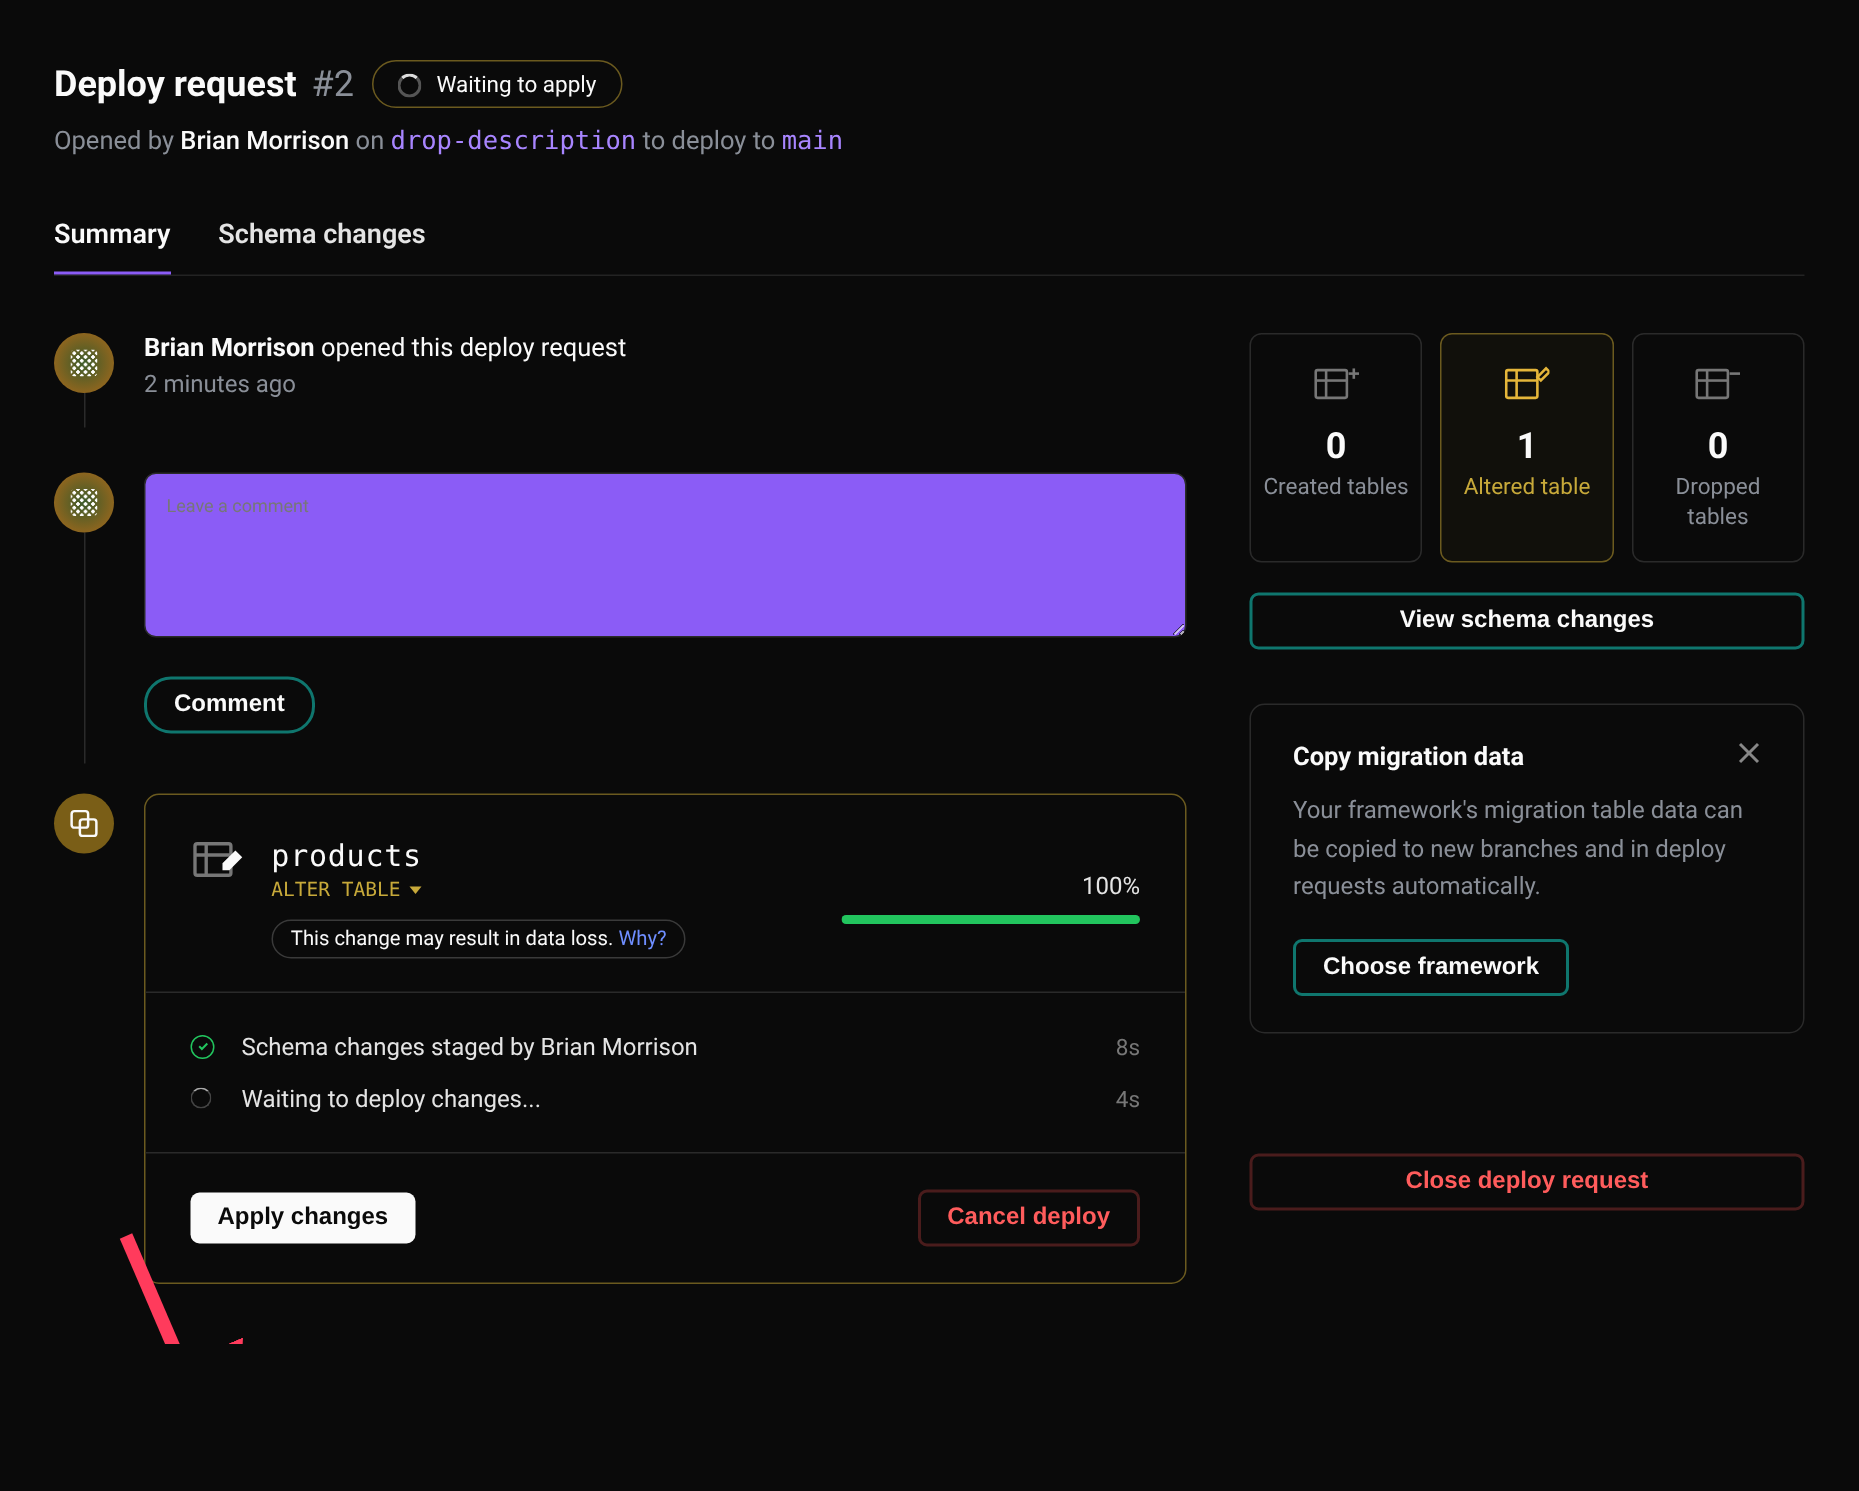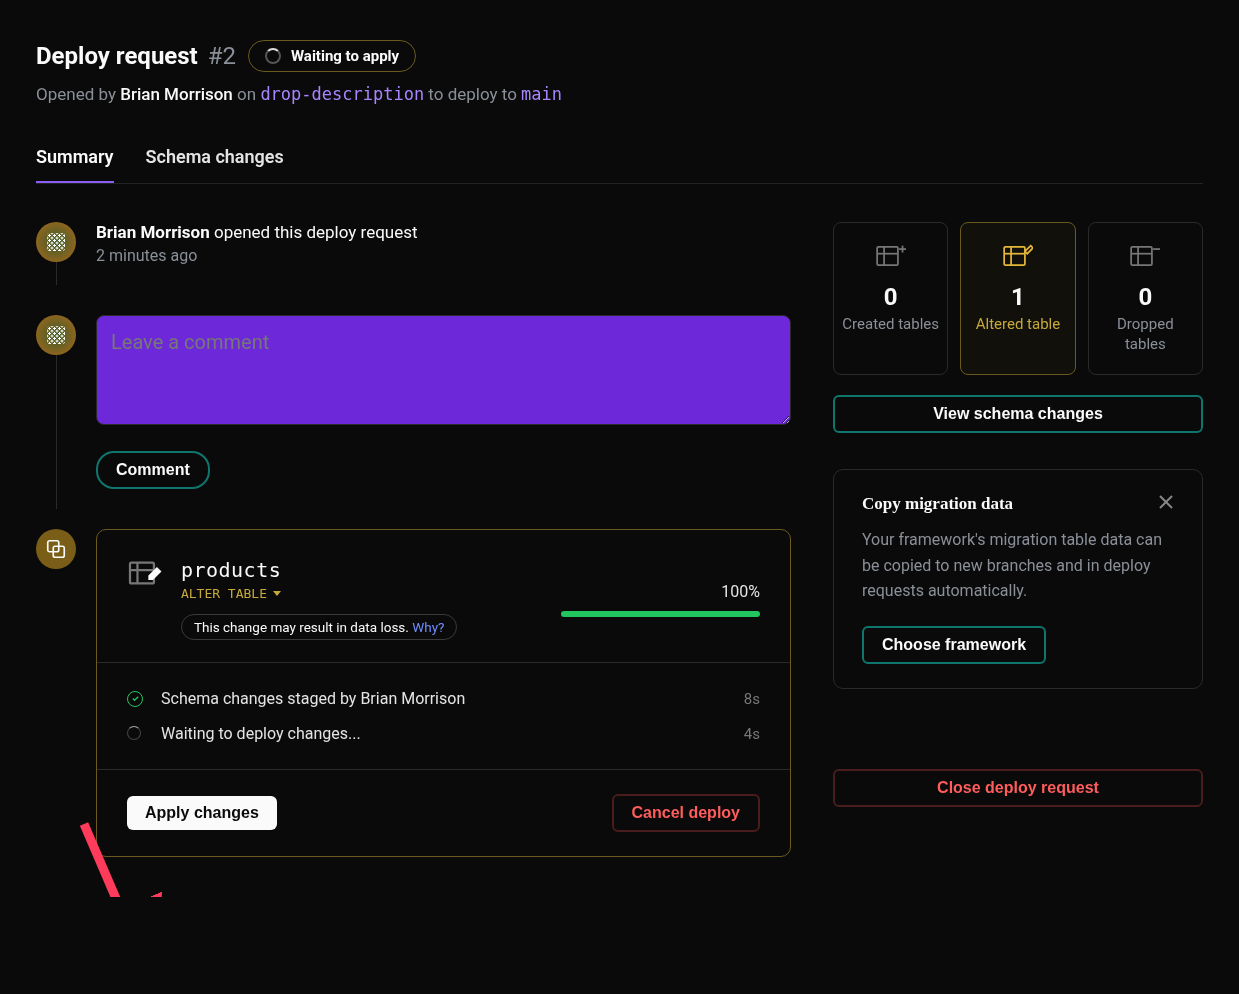--- a/index.html
+++ b/index.html
@@ -11,23 +11,23 @@
       padding: 40px 36px;
       width: 1239px;
     }
     .mono { font-family: "SF Mono", Menlo, Monaco, Consolas, monospace; }
     
     
     .header-row { display: flex; align-items: center; gap: 12px; margin-bottom: 12px; }
     .title { font-size: 24px; font-weight: 700; }
     .title-num { color: #8a8f98; font-weight: 400; margin-left: 6px; }
     .status-pill {
-      display: inline-flex; align-items: center; gap: 10px;
+      display: inline-flex; align-items: flex-end; gap: 10px;
       border: 1px solid #6b5a1f; border-radius: 999px;
-      padding: 6px 16px; font-weight: 700; font-size: 15px;
+      padding: 6px 16px; font-weight: 400; font-size: 15px;
     }
     .spinner {
       width: 16px; height: 16px;
       border: 2px solid #555; border-top-color: #ddd;
       border-radius: 50%;
       animation: spin 0.9s linear infinite;
     }
     @keyframes spin { to { transform: rotate(360deg); } }
     .subhead { color: #8a8f98; font-size: 17px; }
     .subhead .author { color: #fafafa; font-weight: 500; }
@@ -69,23 +69,23 @@
     .tl-line {
       position: absolute; left: 20px; top: 40px; bottom: -20px;
       width: 1px; background: #2a2a2a;
     }
     .tl-body { flex: 1; }
     .tl-text { font-size: 17px; }
     .tl-text .bold { font-weight: 700; }
     .tl-time { color: #8a8f98; margin-top: 4px; }
     
     .comment-area {
-      width: 100%; min-height: 110px; background: #6d28d9;
+      width: 100%; min-height: 110px; background: #8b5cf6;
       border: 1px solid #2a2a2a; border-radius: 8px;
-      padding: 14px; color: #fafafa; font-size: 20px;
+      padding: 14px; color: #fafafa; font-size: 12px;
       font-family: inherit; resize: vertical;
     }
     .comment-area::placeholder { color: #777; }
     .btn {
       display: inline-flex; align-items: center; justify-content: center;
       padding: 8px 18px; border-radius: 6px; font-weight: 600;
       font-size: 16px; cursor: pointer;
       background: #0a0a0a; border: 2px solid #0f766e; color: #fafafa;
     }
     .btn-white { background: #fafafa; color: #0a0a0a; border: none; }
@@ -129,21 +129,21 @@
     .stat-card.highlighted { border-color: #6b5a1f; background: rgba(107,90,31,0.08); }
     .stat-icon { height: 26px; display: flex; align-items: center; justify-content: center; margin-bottom: 14px; }
     .stat-num { font-size: 24px; font-weight: 700; }
     .stat-label { color: #8a8f98; font-size: 15px; margin-top: 4px; line-height: 1.3; }
     .stat-card.highlighted .stat-label { color: #c7a93a; }
     .btn-full { width: 100%; }
     .panel {
       border: 1px solid #2a2a2a; border-radius: 10px;
       padding: 24px 28px; margin-top: 36px;
     }
-    .panel-head { display: flex; justify-content: space-between; align-items: flex-start; font-family: Liberation Serif, serif; }
+    .panel-head { display: flex; justify-content: space-between; align-items: flex-end; }
     .panel-title { font-size: 17px; font-weight: 700; }
     .close-x { color: #888; cursor: pointer; font-size: 18px; }
     .panel-body { color: #8a8f98; font-size: 16px; line-height: 1.6; margin-top: 12px; }
     
     
     .arrow-annotation {
       position: absolute; left: 38px; top: 592px;
       pointer-events: none; z-index: 5;
     }
     

